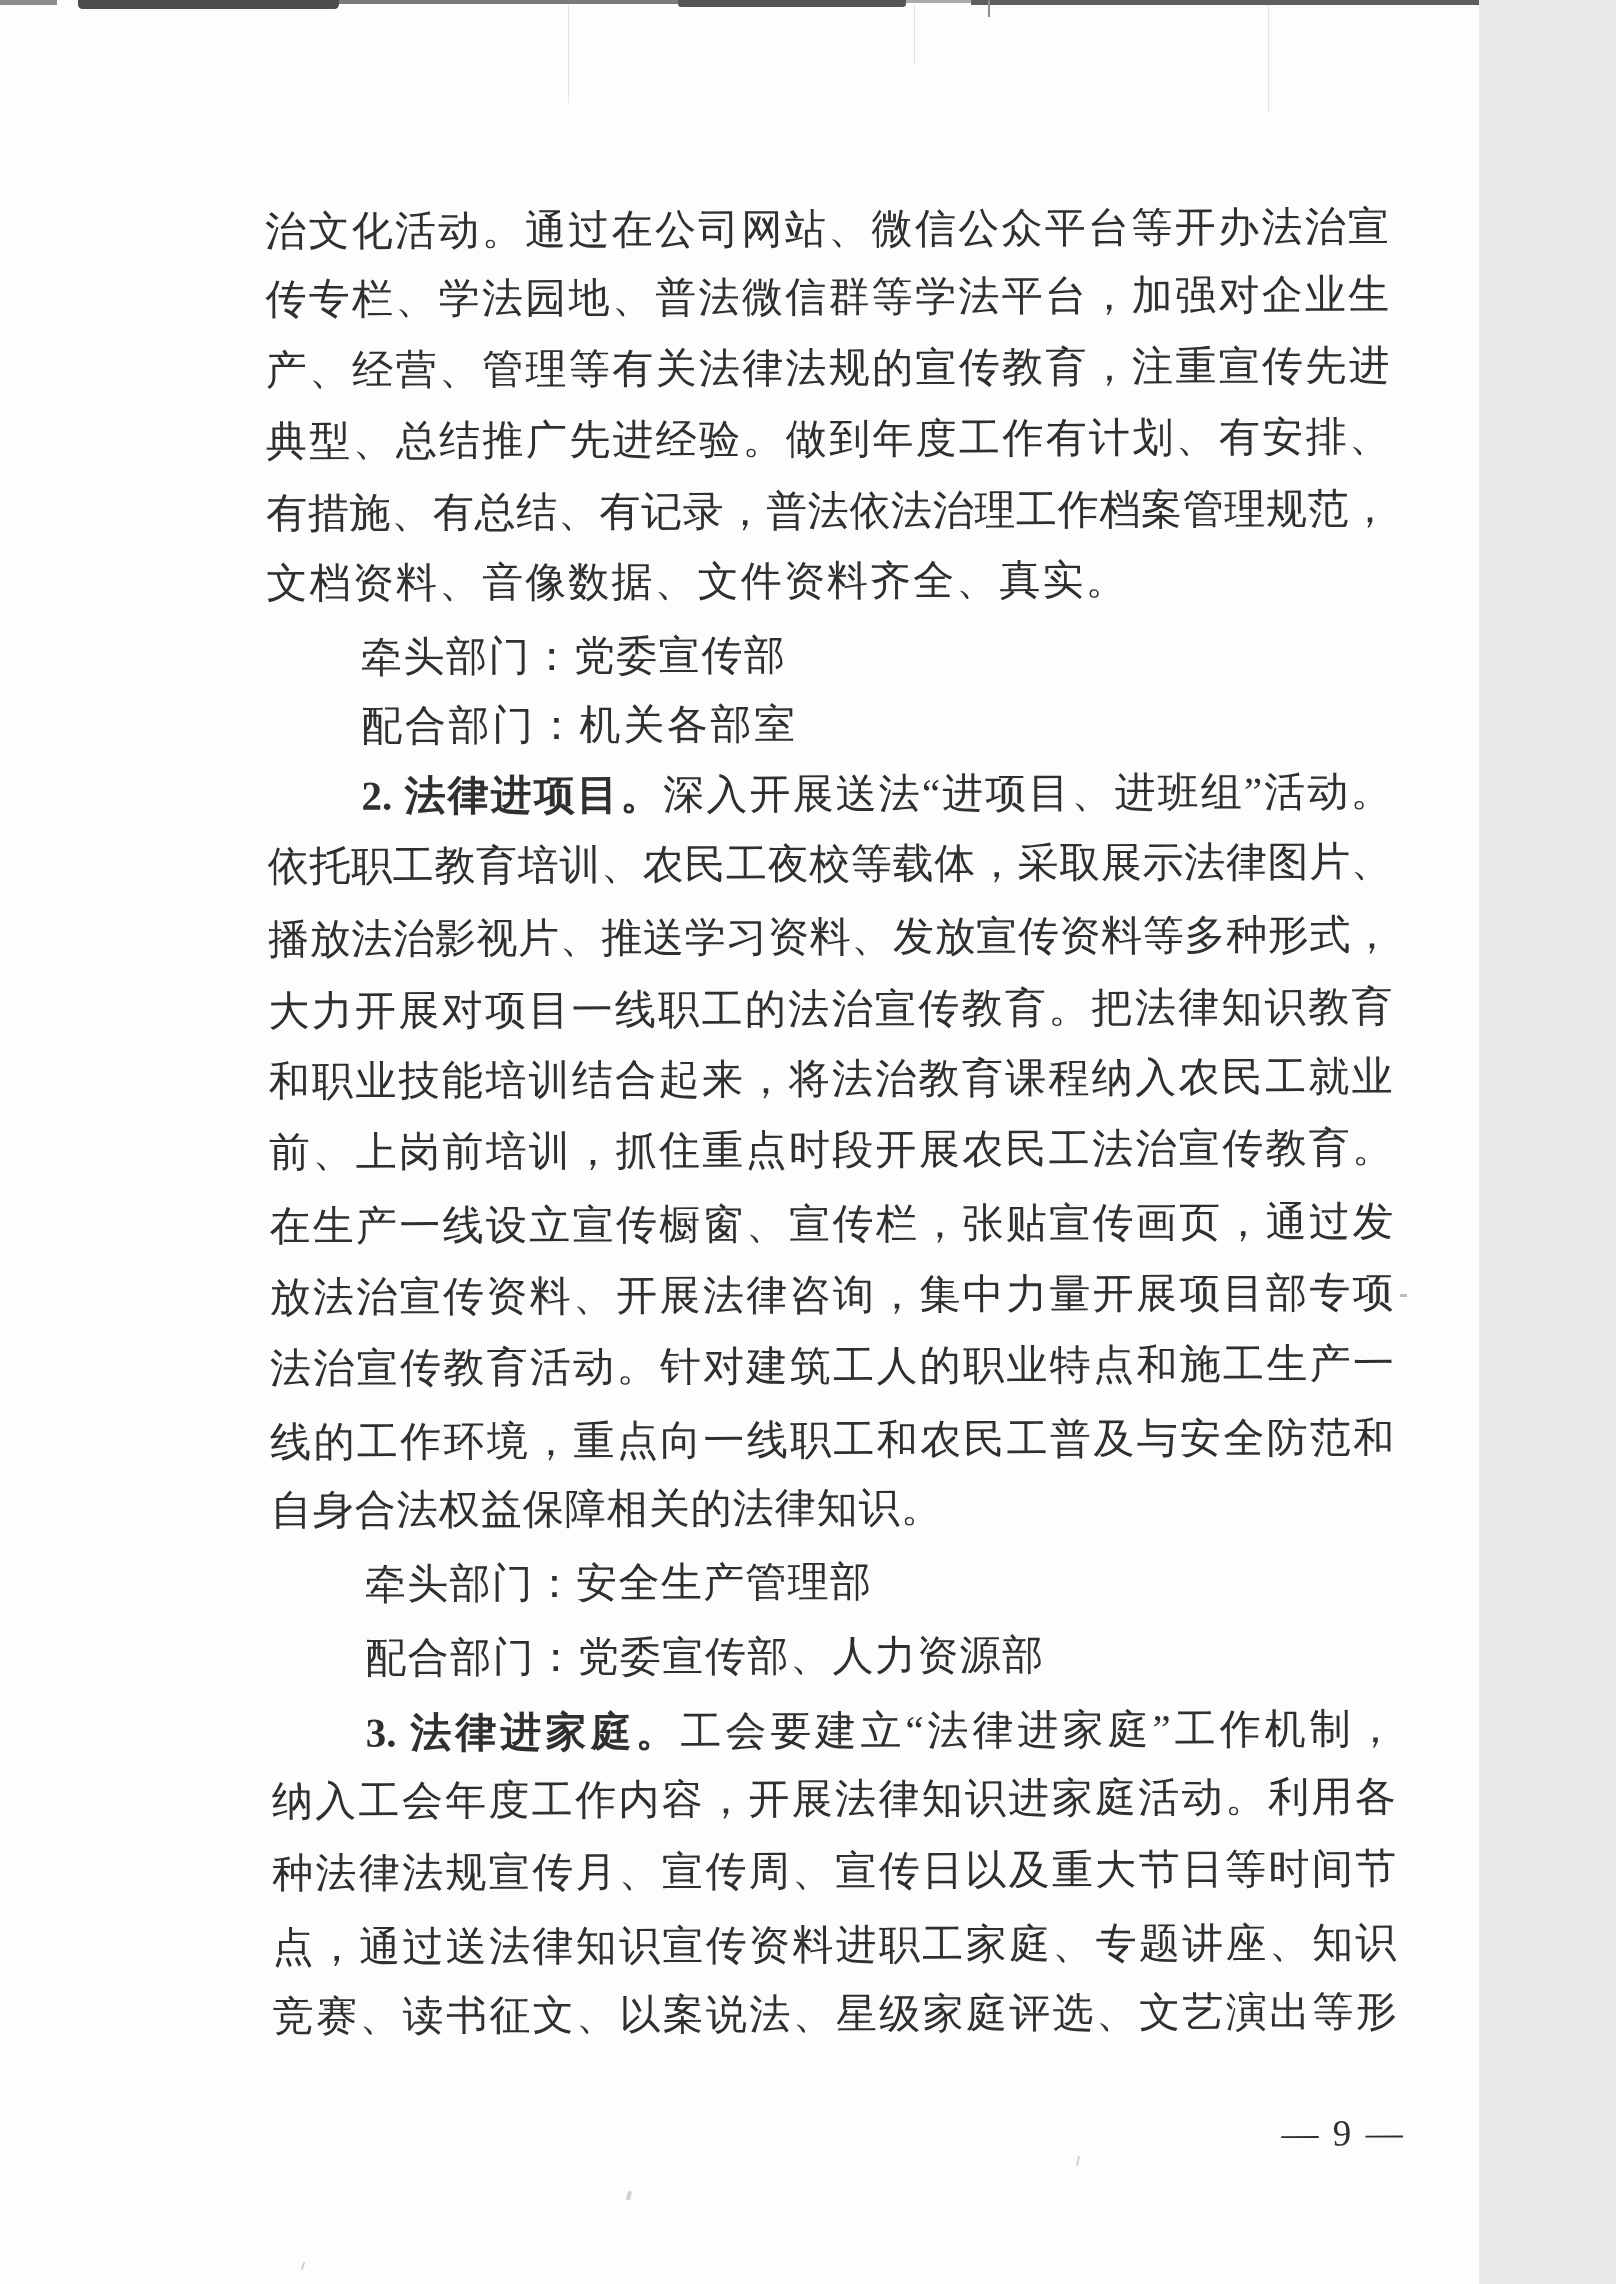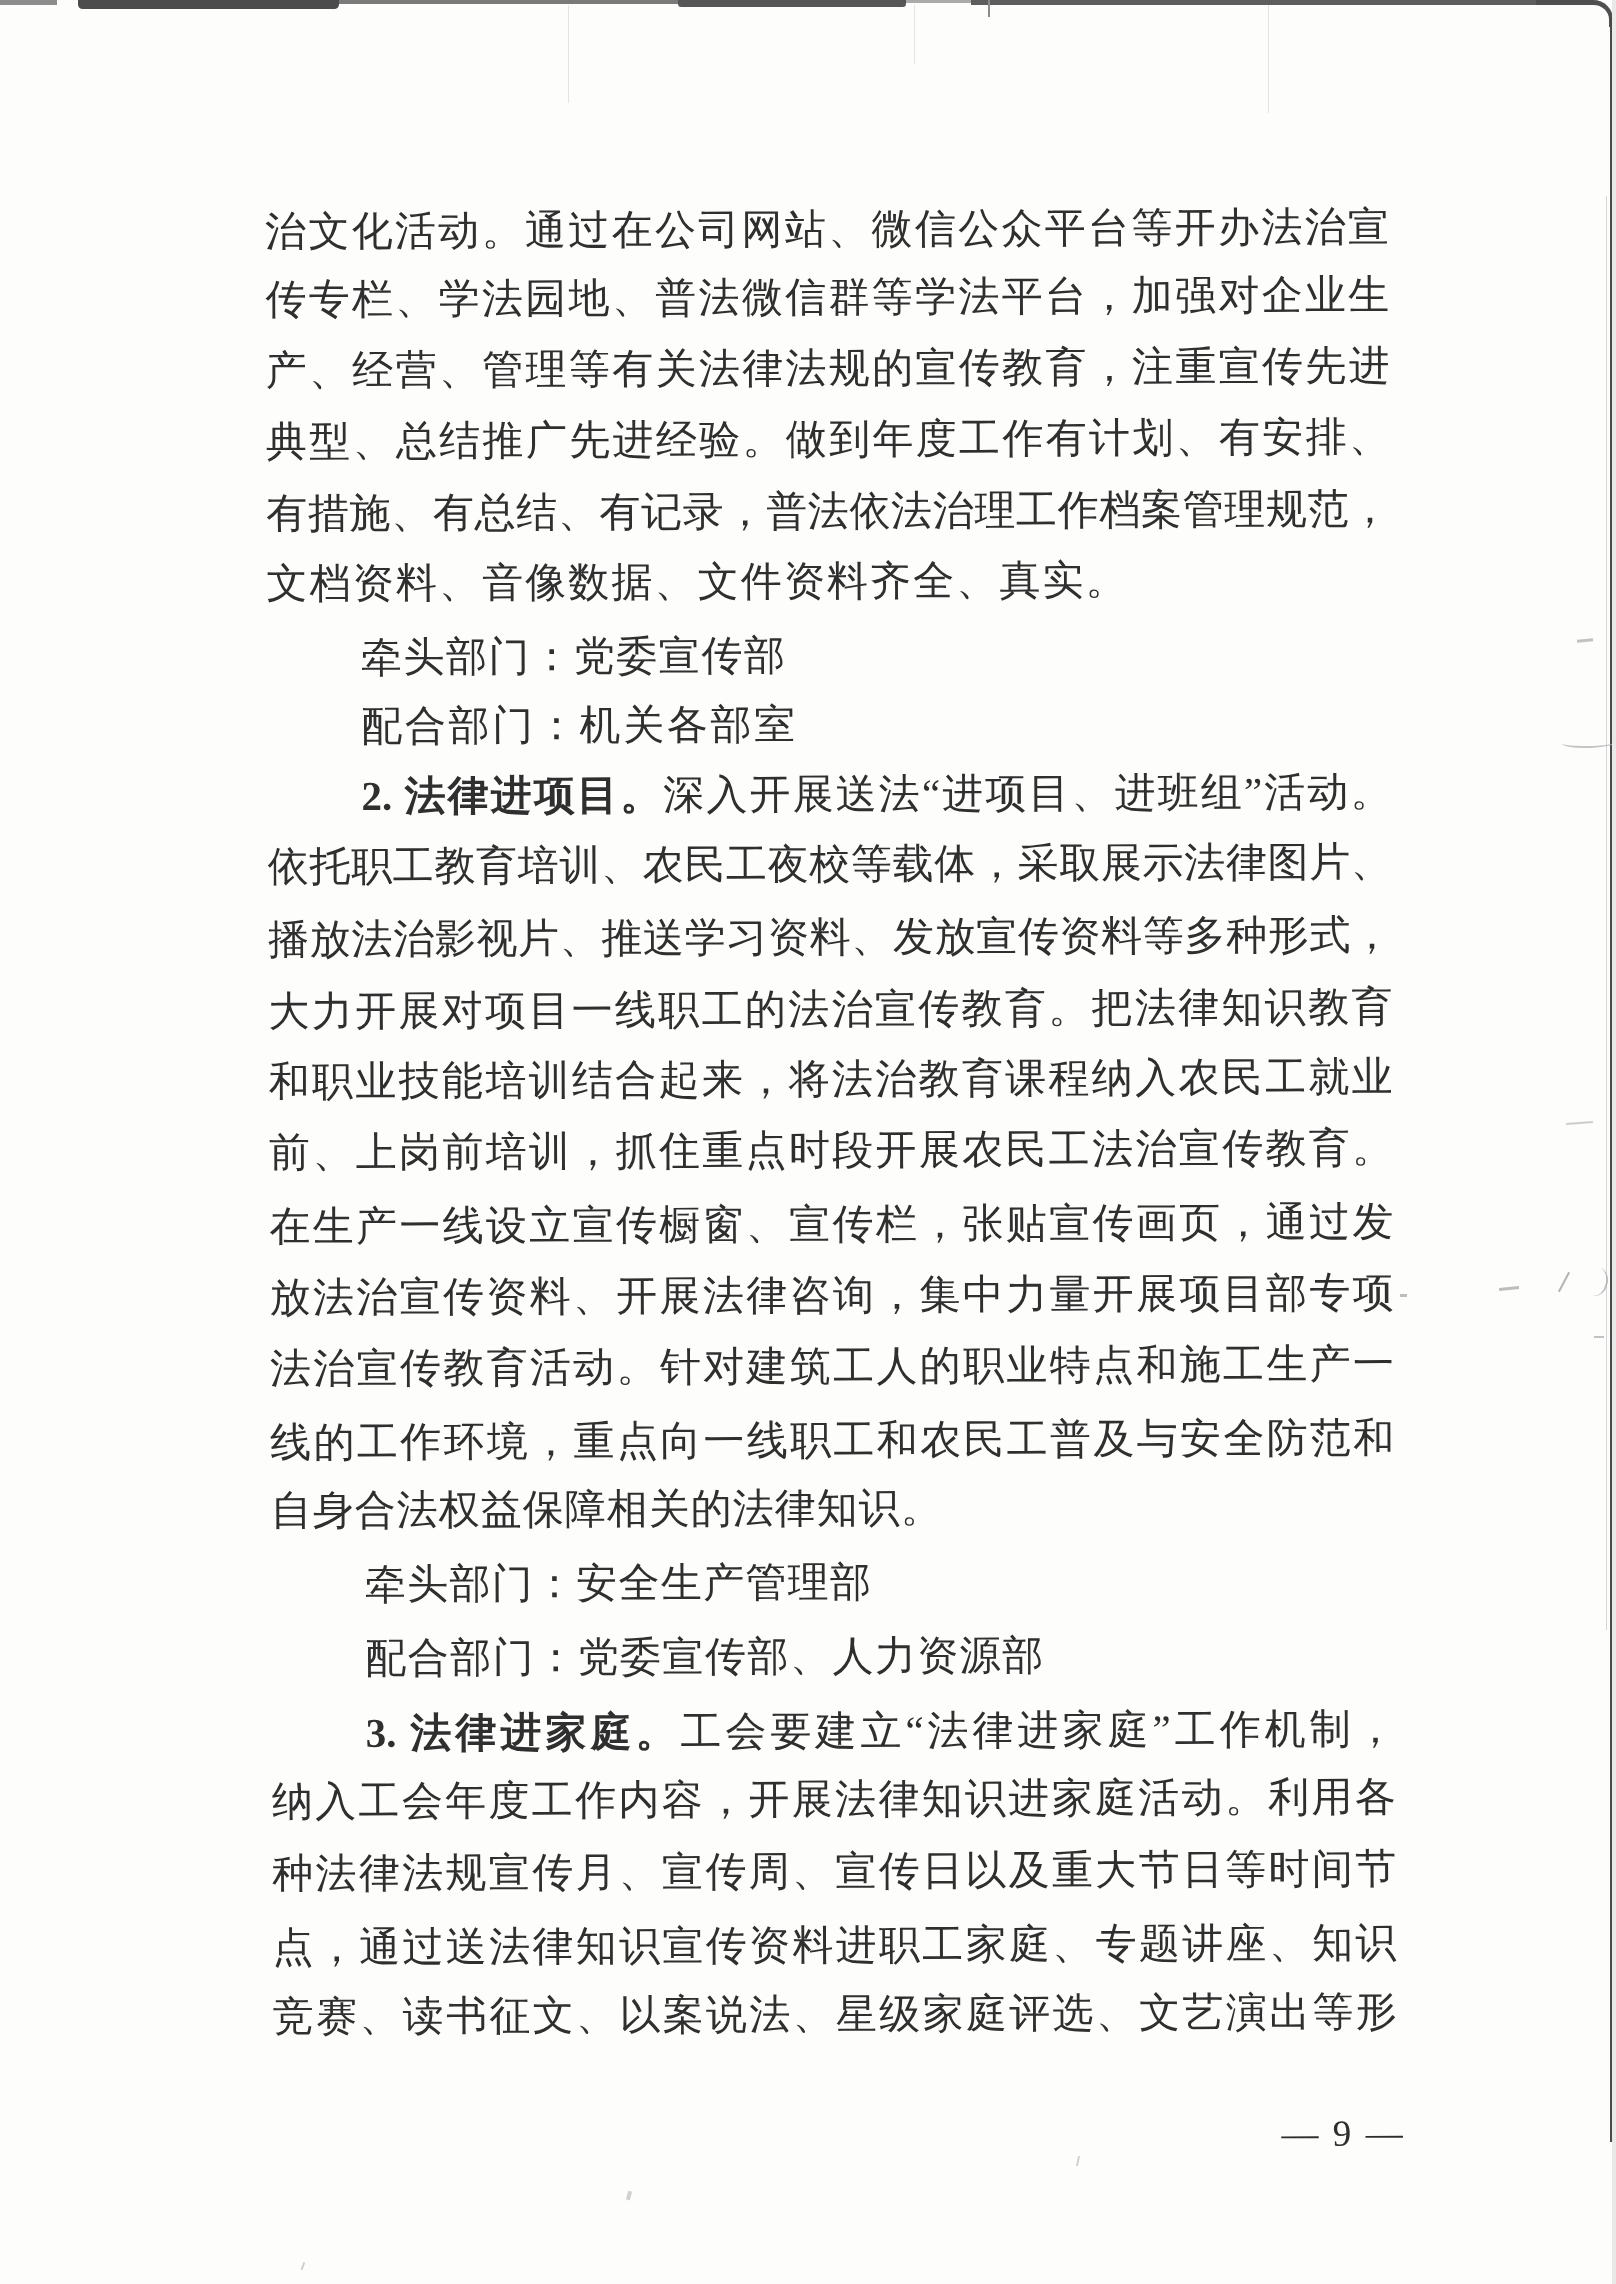--- a/index.html
+++ b/index.html
@@ -1,19 +1,19 @@
 <!DOCTYPE html>
 <html style="font-size:10.4px"><head>
 <meta charset="utf-8">
 <style>
   html, body { margin: 0; padding: 0; }
   body { width: 1617px; height: 2284px; background: #e9e9e9; }
   .page {
     position: relative;
-    width: 1612px; height: 2284px;
+    width: 1479px; height: 2284px;
     background: #fdfdfc;
     overflow: hidden;
     font-family: "Liberation Serif", "DejaVu Serif", serif;
   }
   
   .text-layer {
     position: absolute; inset: 0;
     transform: rotate(-0.25deg);
     transform-origin: 50% 50%;
   }

